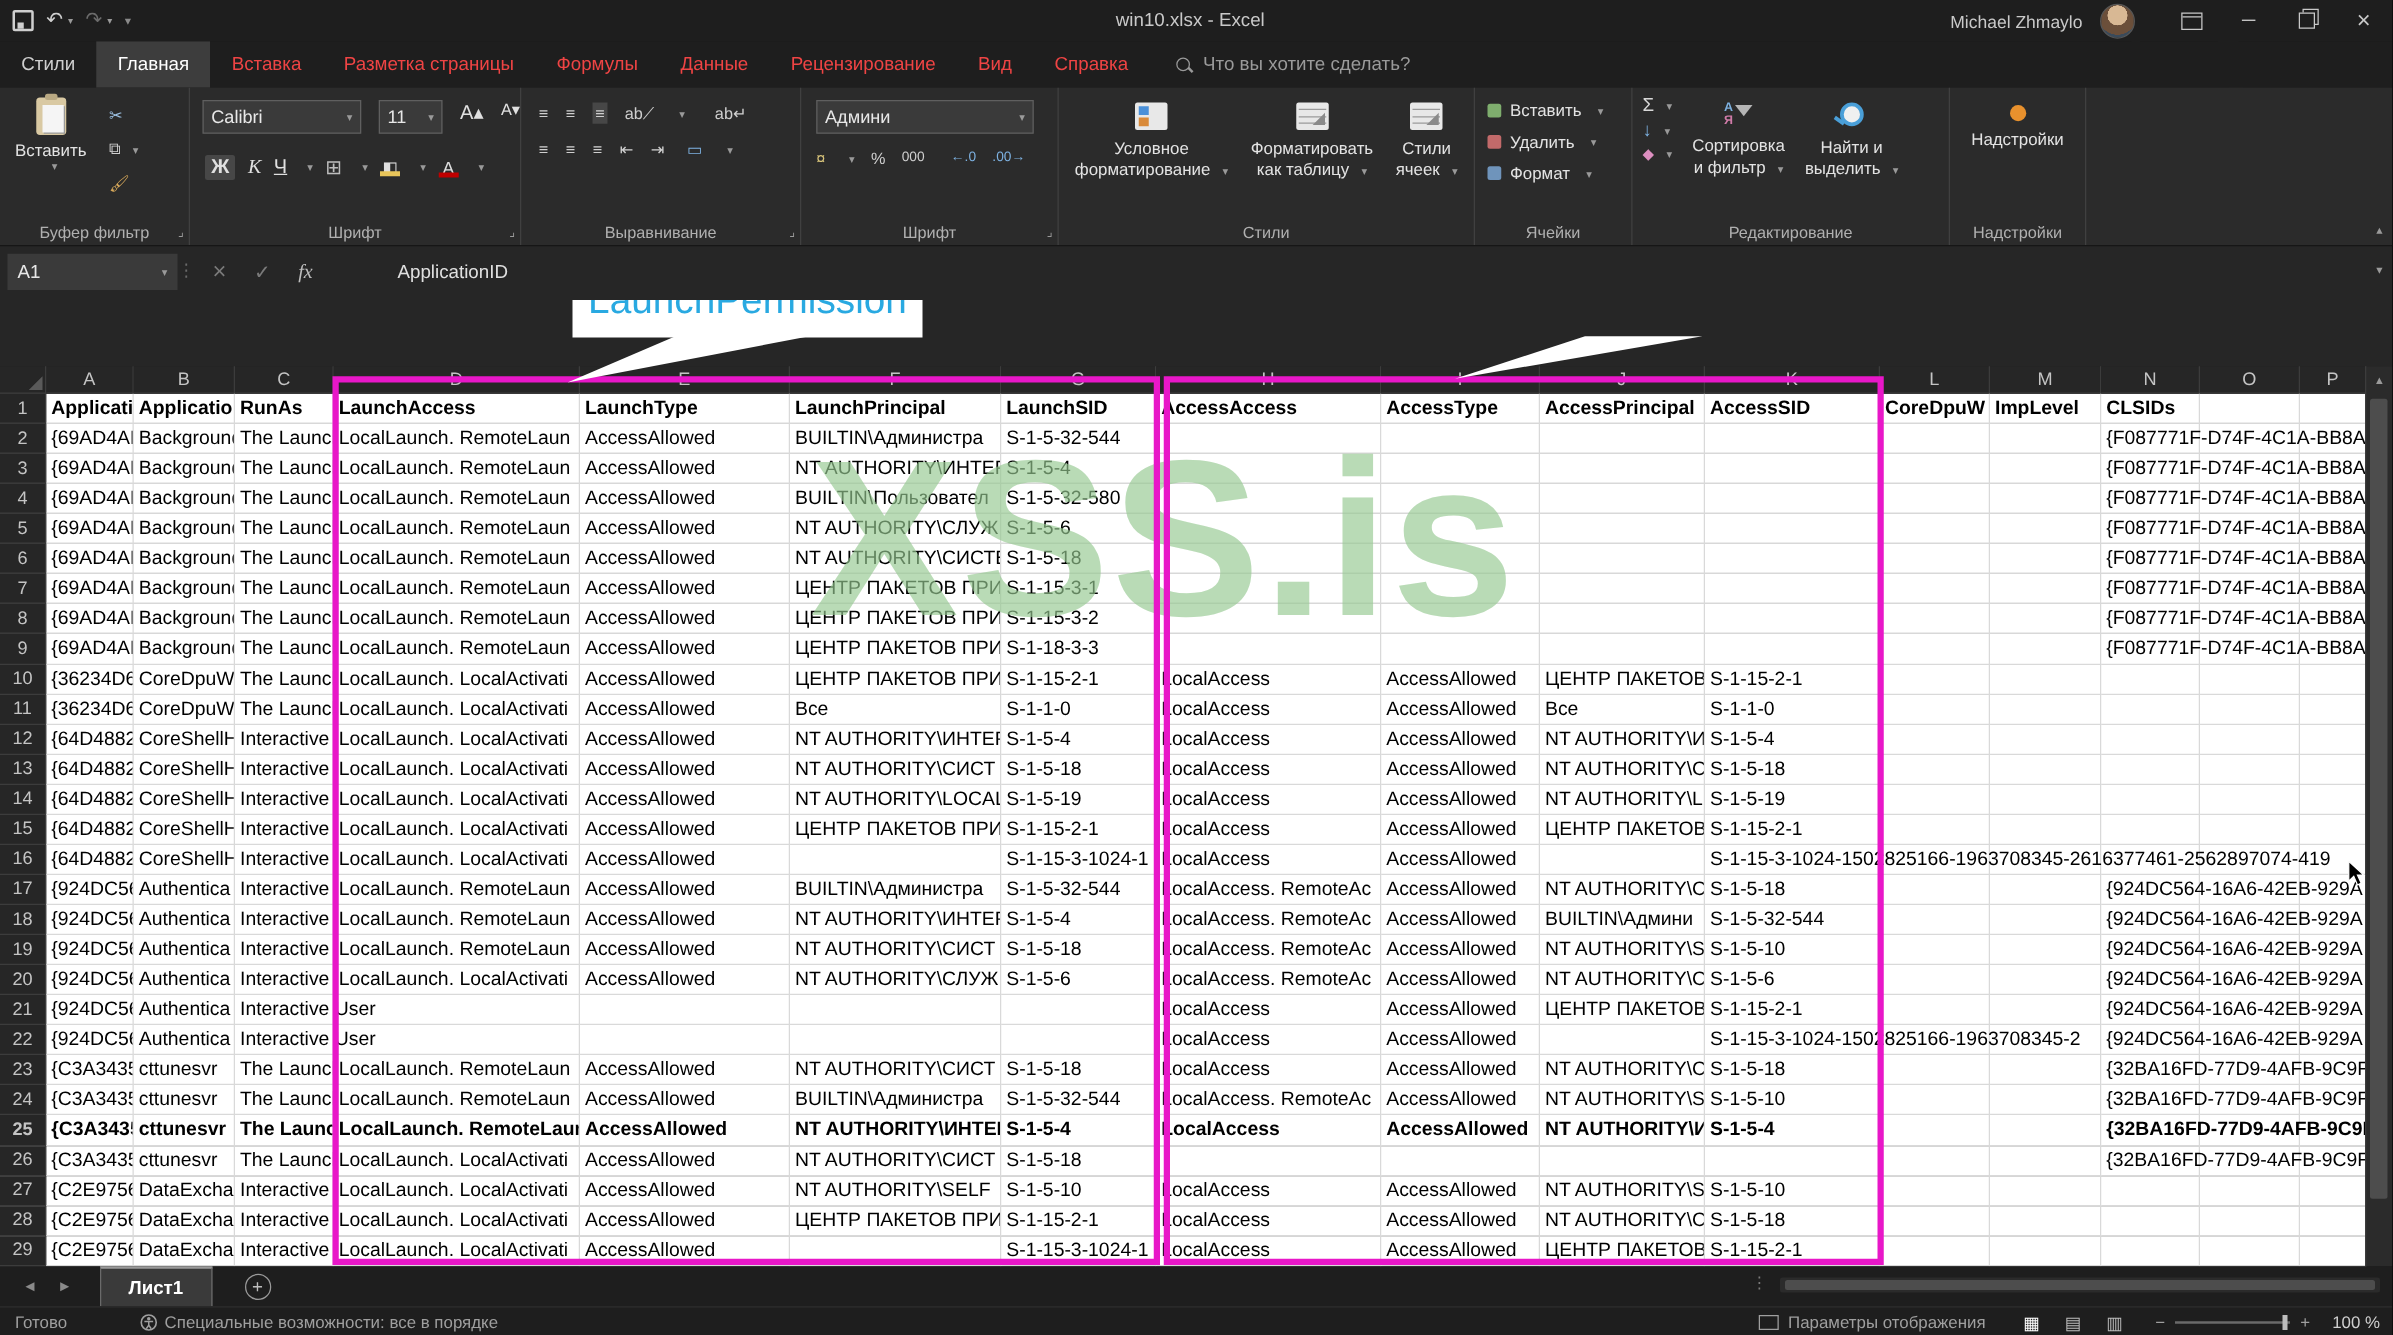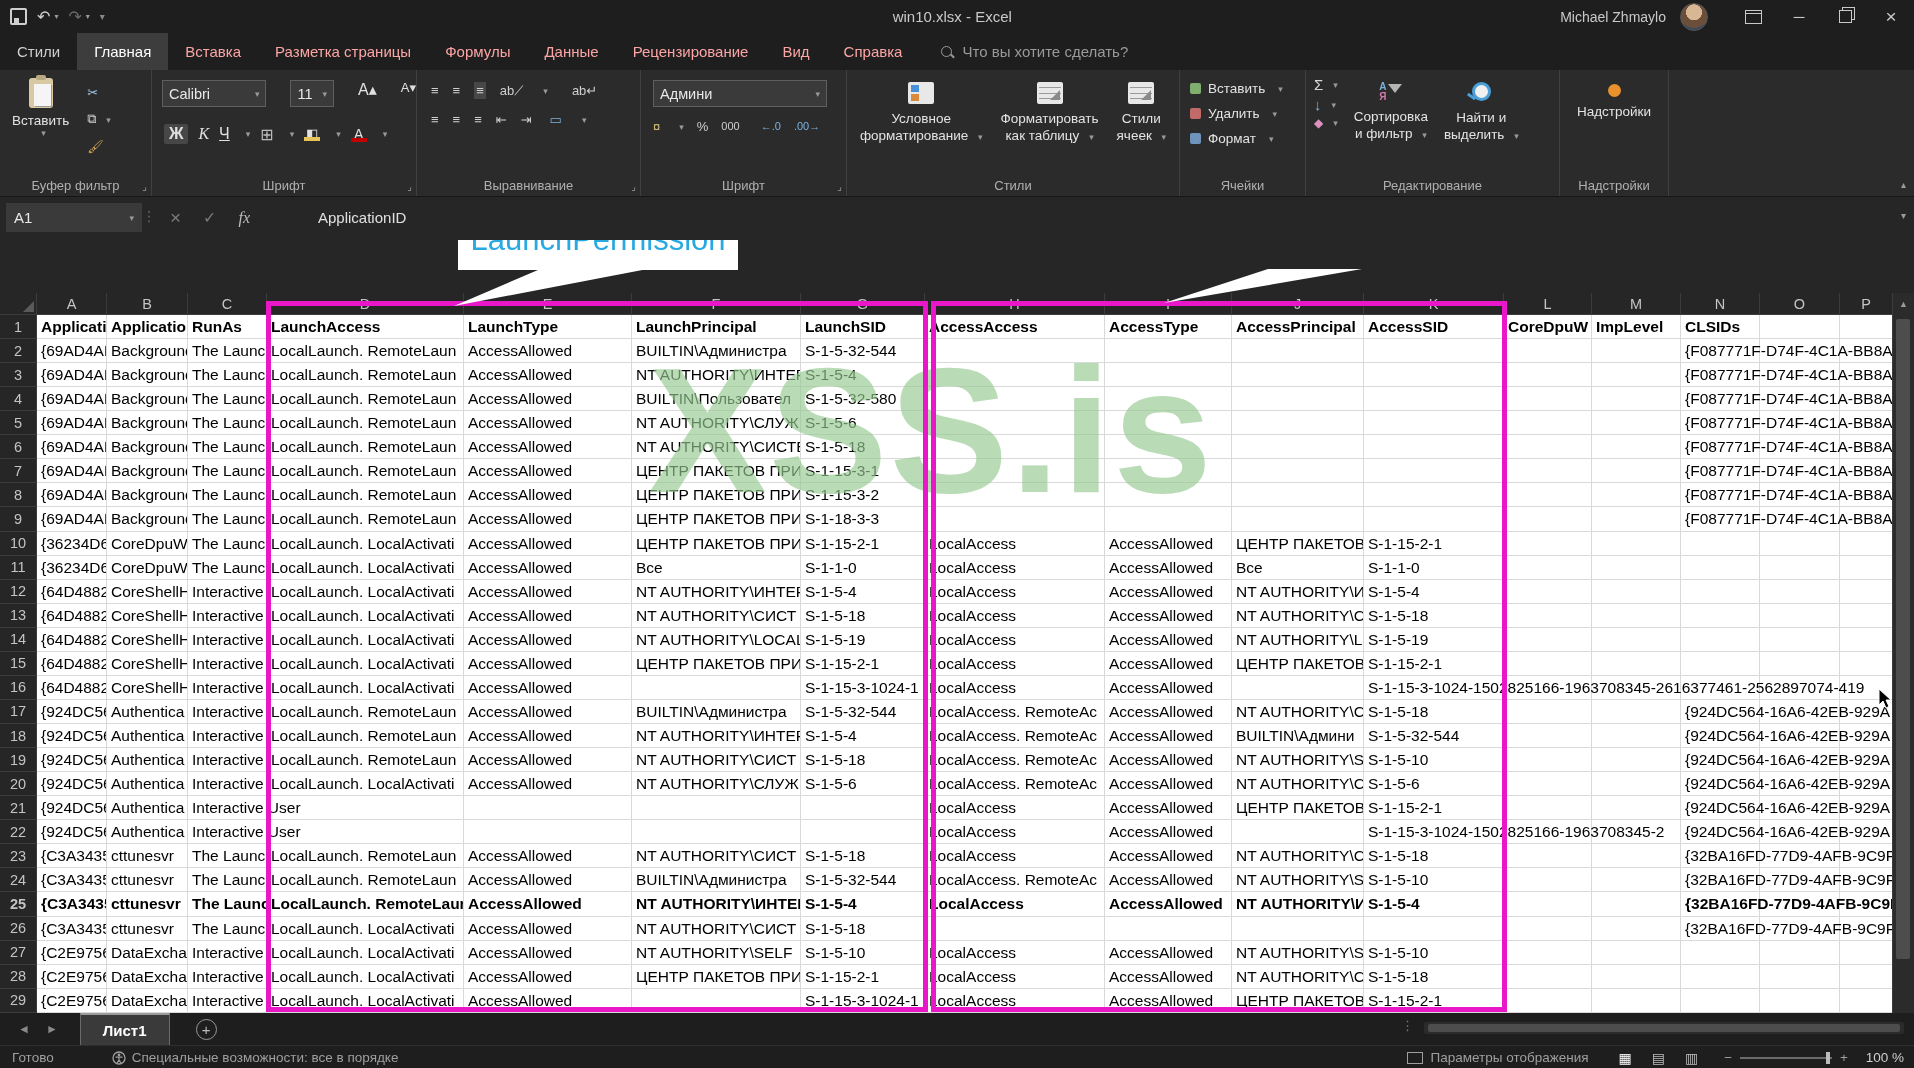--- a/index.html
+++ b/index.html
@@ -21,21 +21,21 @@
   .username{color:#c9c9c9;font-size:14px;margin-right:14px;}
   .avatar{width:26px;height:26px;border-radius:50%;margin-right:22px;
       background:radial-gradient(circle at 50% 32%, #d8b894 0 36%, #6b4f3a 37% 70%, #3a4a5a 71%);border:1px solid #555;}
   .winbtn{width:46px;height:33px;display:flex;align-items:center;justify-content:center;color:#c9c9c9;font-size:15px;}
   .ribbondisp{width:15px;height:12px;border:1.5px solid #c9c9c9;position:relative;}
   .ribbondisp::after{content:"";position:absolute;left:0;top:2px;width:100%;height:1.5px;background:#c9c9c9;}
   .restore{width:11px;height:11px;border:1.5px solid #c9c9c9;position:relative;background:#1e1e1e;}
   .restore::before{content:"";position:absolute;left:2px;top:-4px;width:11px;height:11px;border:1.5px solid #c9c9c9;z-index:-1;}
   
   .tabrow{position:absolute;left:0;top:33px;width:100%;height:37px;background:#1e1e1e;display:flex;align-items:stretch;z-index:19;}
-  .mtab{display:flex;align-items:center;padding:0 17px;color:#fca5a5;font-size:15px;white-space:nowrap;}
+  .mtab{display:flex;align-items:center;padding:0 17px;color:#ef4444;font-size:15px;white-space:nowrap;}
   .mtab.file{color:#cfcfcf;}
   .mtab.active{background:#3d3d3d;color:#ffffff;}
   .searchwrap{display:flex;align-items:center;gap:10px;margin-left:22px;color:#9a9a9a;font-size:15px;}
   .searchicon{width:9px;height:9px;border:1.5px solid #9a9a9a;border-radius:50%;position:relative;}
   .searchicon::after{content:"";position:absolute;left:8px;top:8px;width:5px;height:1.5px;background:#9a9a9a;transform:rotate(45deg);}
   .comment-icon{position:absolute;right:16px;top:41px;width:17px;height:13px;border:1.5px solid #b5b5b5;border-radius:3px;}
   .comment-icon::after{content:"";position:absolute;left:2px;top:12px;border:4px solid transparent;border-top-color:#b5b5b5;}
   
   .ribbon{position:absolute;left:0;top:70px;width:100%;height:126px;background:#2b2b2b;border-bottom:1px solid #161616;
       display:flex;z-index:18;}
@@ -198,21 +198,21 @@
           <span class="mini" style="color:#9ec3e5;">✂</span>
           <span class="mini">⧉ <span class="dd">▾</span></span>
           <span class="mini" style="color:#d8a95a;">🖌</span>
         </div>
       </div>
       <span class="rlabel">Буфер фильтр</span>
       <span class="launcher">⌟</span>
     </div>
 
     <div class="rgroup" style="width:264px;">
-      <div style="display:flex;gap:24px;margin:10px 0 17px 10px;">
+      <div style="display:flex;gap:14px;margin:10px 0 17px 10px;">
         <div class="inputbox" style="width:128px;">
           <span>Calibri</span>
             <span class="dd">▾</span>
         </div>
         <div class="inputbox" style="width:42px;">
           <span>11</span>
             <span class="dd">▾</span>
         </div>
         <span class="fb">A▴</span>
         <span class="fb" style="font-size:13px;">A▾</span>

